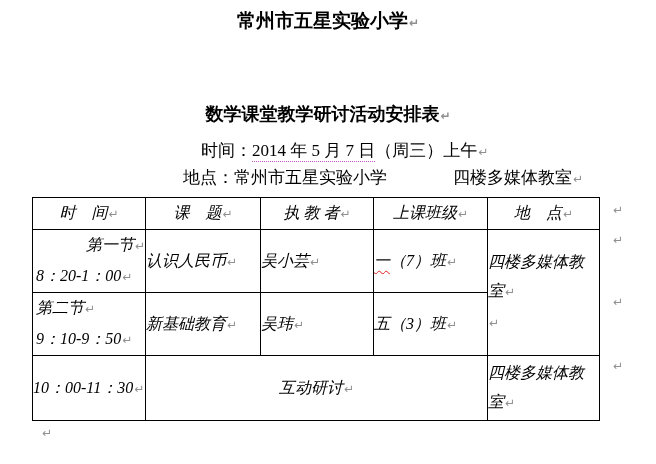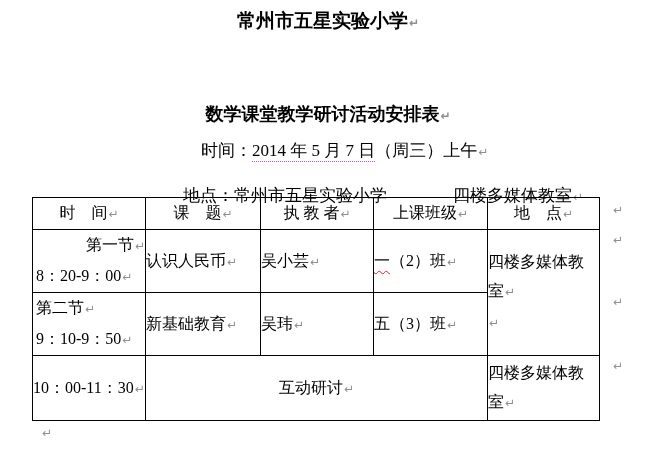--- a/index.html
+++ b/index.html
@@ -10,27 +10,27 @@
   }
   .page { position: relative; width: 656px; height: 464px; background: #fff; overflow: hidden; }
 
   .title { position: absolute; left: 0; width: 656px; text-align: center; font-weight: bold; white-space: nowrap; }
   .title1 { top: 8px;  font-size: 19px; }
   .title2 { top: 48px; font-size: 18px; }
   .title3 { top: 102px; font-size: 18px; }
 
   .meta { position: absolute; font-size: 17px; white-space: nowrap; }
   .time-line  { top: 131px; left: 201px; margin-top: 8px; }
-  .place-line { top: 184px; left: 183px; }
+  .place-line { top: 166px; left: 183px; }
   .date-underline { border-bottom: 1px dotted #c055c0; padding-bottom: 1px; }
   .place-gap { display: inline-block; width: 66px; }
 
   table.schedule {
     position: absolute; left: 32px; top: 197px;
-    border-collapse: collapse; table-layout: fixed;
+    border-collapse: collapse; table-layout: fixed; font-style: italic;
   }
   table.schedule td, table.schedule th {
     border: 1px solid #000;
     font-size: 16px; font-weight: normal;
     padding: 0; vertical-align: middle; overflow: hidden;
   }
   tr.hdr     { height: 32px; }
   tr.r1      { height: 63px; }
   tr.r2      { height: 60px; margin-top: 25px; }
   tr.r3      { height: 65px; margin-left: 16px; }
@@ -93,25 +93,25 @@
         <tr class="hdr">
       <th class="hcell"><span>时　间</span><span class="pmark">↵</span></th>
       <th class="hcell"><span>课　题</span><span class="pmark">↵</span></th>
       <th class="hcell"><span>执 教 者</span><span class="pmark">↵</span></th>
       <th class="hcell"><span>上课班级</span><span class="pmark">↵</span></th>
       <th class="hcell"><span>地　点</span><span class="pmark">↵</span></th>
     </tr>
     <tr class="r1">
       <td class="time-cell">
         <div class="line ln-center"><span>第一节</span><span class="pmark">↵</span></div>
-        <div class="line ln-left"><span>8：20-9：00</span><span class="pmark">↵</span></div>
+        <div class="line ln-left"><span>8：20-1：00</span><span class="pmark">↵</span></div>
       </td>
       <td class="topic-cell"><span>认识人民币</span><span class="pmark">↵</span></td>
       <td class="teacher-cell"><span>吴小芸</span><span class="pmark">↵</span></td>
-      <td class="class-cell"><span class="squiggle">一</span><span>（2）班</span><span class="pmark">↵</span></td>
+      <td class="class-cell"><span class="squiggle">一</span><span>（7）班</span><span class="pmark">↵</span></td>
       <td class="loc-cell" rowspan="2">
         <div><span>四楼多媒体教室</span><span class="pmark">↵</span></div>
         <div><span class="pmark">↵</span></div>
       </td>
     </tr>
     <tr class="r2">
       <td class="time-cell">
         <div class="line ln-left"><span>第二节</span><span class="pmark">↵</span></div>
         <div class="line ln-left"><span>9：10-9：50</span><span class="pmark">↵</span></div>
       </td>

